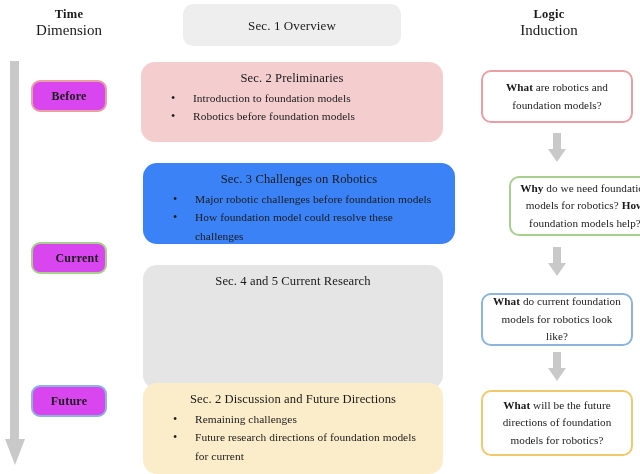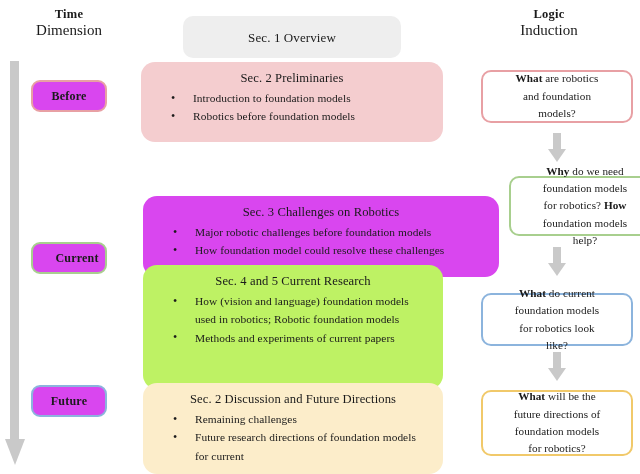--- a/index.html
+++ b/index.html
@@ -100,43 +100,43 @@
     left: 18px;
     top: -0.5px;
     font-size: 12px;
     line-height: 1.62;
   }
 
   #sec1-box {
     left: 183px; top: 4px; width: 218px; height: 42px;
     background: #eeeeee;
     border-radius: 10px;
-    display: flex; align-items: center; justify-content: center; margin-top: 12px;
+    display: flex; align-items: center; justify-content: center;
   }
   #sec1-box .sec-title { margin: 0; font-size: 13px; }
 
   #sec2-box { left: 141px; top: 62px;  width: 302px; height: 80px;  background: #f4cdcf; }
-  #sec3-box { left: 143px; top: 163px; width: 356px; height: 81px;  background: #d946ef; margin-top: 33px; }
-  #sec4-box { left: 143px; top: 265px; width: 300px; height: 124px;  background: #bef264; }
+  #sec3-box { left: 143px; top: 163px; width: 312px; height: 81px;  background: #3b82f6; }
+  #sec4-box { left: 143px; top: 265px; width: 300px; height: 124px;  background: #e5e5e5; }
   #sec6-box { left: 143px; top: 383px; width: 300px; height: 91px;  background: #fcedca; }
 
   
   .logic-box {
     position: absolute;
     box-sizing: border-box;
     background: #ffffff;
     border: 2.2px solid #cccccc;
     border-radius: 10px;
     display: flex;
     align-items: center;
     justify-content: center;
     text-align: center;
     font-size: 11.2px;
     line-height: 1.55;
-    padding: 4px 25px;
+    padding: 4px 7px;
     letter-spacing: 0.05px;
   }
   .logic-box b { font-weight: bold; }
   #logic1 { left: 481px; top: 70px;  width: 152px; height: 53px; border-color: #e8a0a4; }
   #logic2 { left: 509px; top: 176px; width: 152px; height: 60px; border-color: #a8cf8e; }
   #logic3 { left: 481px; top: 293px; width: 152px; height: 53px; border-color: #8cb4dd; }
   #logic4 { left: 481px; top: 390px; width: 152px; height: 66px; border-color: #f1c96a; }
 
   
   .mini-arrow {
@@ -193,24 +193,20 @@
   <div class="sec-box" id="sec3-box">
     <span class="sec-title">Sec. 3 Challenges on Robotics</span>
     <ul class="sec-list">
       <li>Major robotic challenges before foundation models</li>
       <li>How foundation model could resolve these challenges</li>
     </ul>
   </div>
 
   <div class="sec-box" id="sec4-box">
     <span class="sec-title">Sec. 4 and 5 Current Research</span>
-    <ul class="sec-list">
-      <li>How (vision and language) foundation models used in robotics; Robotic foundation models</li>
-      <li>Methods and experiments of current papers</li>
-    </ul>
   </div>
 
   <div class="sec-box" id="sec6-box">
     <span class="sec-title">Sec. 2 Discussion and Future Directions</span>
     <ul class="sec-list">
       <li>Remaining challenges</li>
       <li>Future research directions of foundation models for current</li>
     </ul>
   </div>
 

